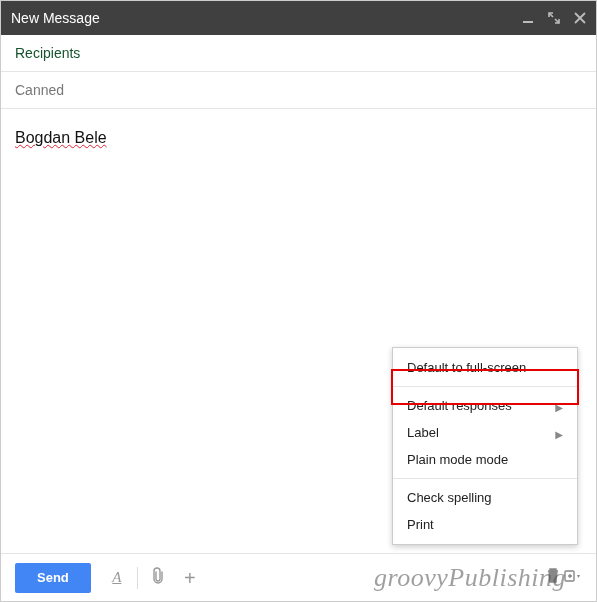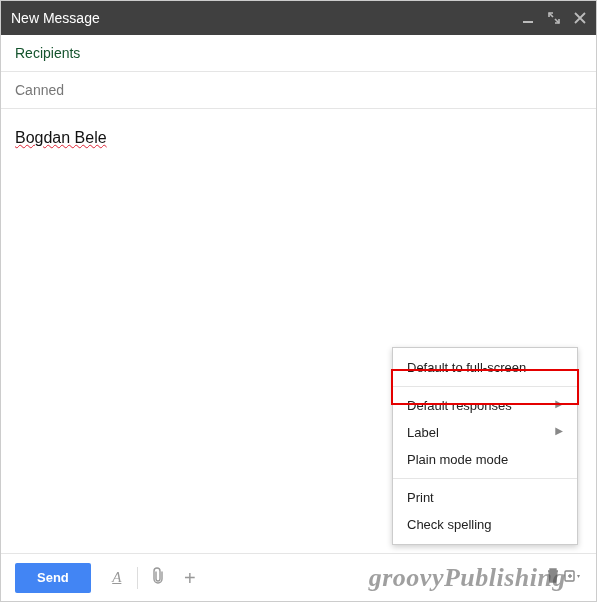--- a/index.html
+++ b/index.html
@@ -59,21 +59,21 @@
     background: #fff;
     border: 1px solid #ccc;
     box-shadow: 0 2px 6px rgba(0,0,0,0.2);
     padding: 6px 0;
     font-size: 13px;
     color: #222;
   }
   .menu .menu-item {
     padding: 6px 14px;
     display: flex;
-    align-items: flex-start;
+    align-items: flex-end;
     justify-content: space-between;
     cursor: pointer;
   }
   .menu .submenu-arrow { color: #888; font-size: 10px; }
   .menu .sep { border-top: 1px solid #e5e5e5; margin: 5px 0; }
   .highlight-box {
     position: absolute;
     right: 17px;
     bottom: 196px;
     width: 188px;
@@ -120,21 +120,20 @@
   .watermark {
     position: absolute;
     right: 30px;
     bottom: 8px;
     font-family: "Times New Roman", Georgia, serif;
     font-style: italic;
     font-size: 26px;
     color: rgba(80,80,80,0.55);
     pointer-events: none;
     letter-spacing: 0.5px;
-    font-weight: bold;
   }
   .right-tools {
     position: absolute;
     right: 14px;
     bottom: 0;
     height: 48px;
     display: flex;
     align-items: center;
     gap: 4px;
   }
@@ -188,24 +187,24 @@
   </div>
   <div class="menu-item">
     <span>Label</span>
     <span class="submenu-arrow">▶</span>
   </div>
   <div class="menu-item">
     <span>Plain mode mode</span>
   </div>
   <div class="sep"></div>
   <div class="menu-item">
+    <span>Check spelling</span>
+  </div>
+  <div class="menu-item">
     <span>Print</span>
-  </div>
-  <div class="menu-item">
-    <span>Check spelling</span>
   </div>
 </div>
 
 <div class="highlight-box"></div>
 
 <div class="toolbar">
   <button class="send-btn">Send</button>
   <div class="tool-icon format">A</div>
   <div class="tool-sep"></div>
   <div class="tool-icon">

